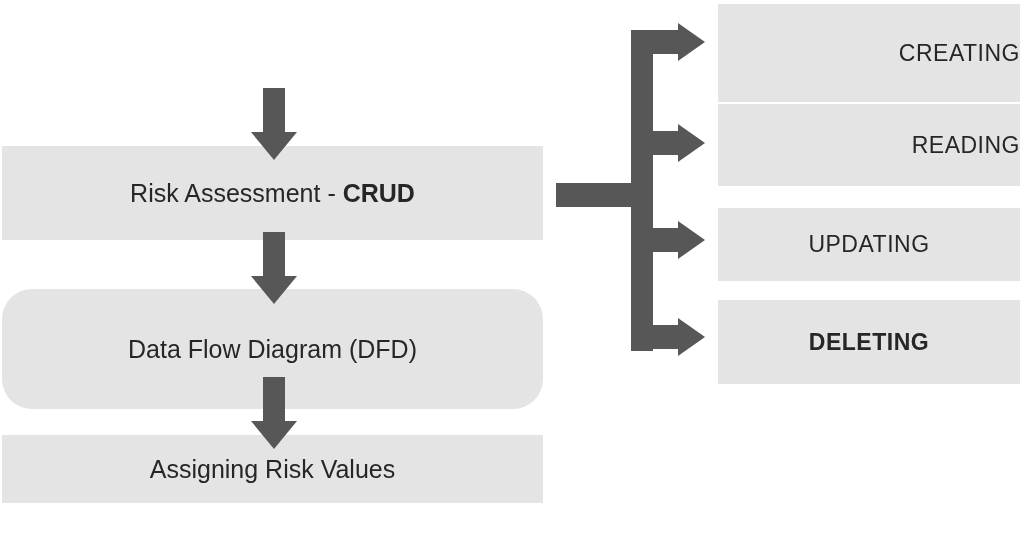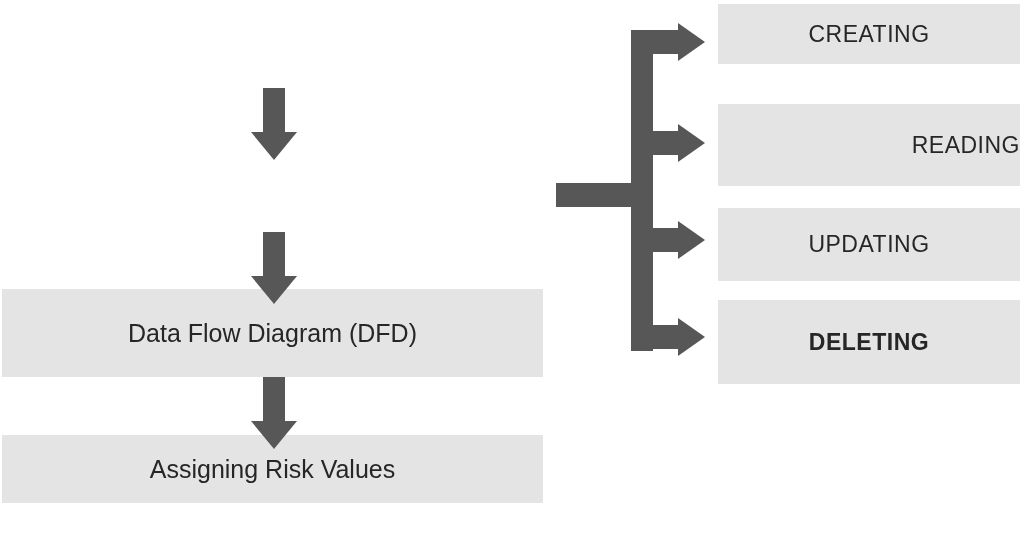--- a/index.html
+++ b/index.html
@@ -66,22 +66,25 @@
   .connector rect, .connector polygon {
     fill: var(--arrow_color, #575757);
   }
 </style>
 </head>
 <body>
 
 <div class="canvas">
 
 
+  <div class="lbox" style="top:146px; height:94px;">
+    <span><span>Risk Assessment - </span><span class="bold">CRUD</span></span>
+  </div>
 
-  <div class="lbox" style="top:289px; height:88px;">
+  <div class="lbox" style="top:289px; height:120px;border-radius:30px;">
     <span>Data Flow Diagram (DFD)</span>
   </div>
 
   <div class="lbox" style="top:435px; height:68px;">
     <span>Assigning Risk Values</span>
   </div>
 
   <div class="down-arrow" style="top:88px;">
     <div class="shaft"></div>
     <div class="head"></div>
@@ -107,21 +110,21 @@
     <rect x="653" y="131" width="25" height="24"></rect>
     <polygon points="678,124 678,162 705,143"></polygon>
 
     <rect x="653" y="228" width="25" height="24"></rect>
     <polygon points="678,221 678,259 705,240"></polygon>
 
     <rect x="653" y="325" width="25" height="24"></rect>
     <polygon points="678,318 678,356 705,337"></polygon>
   </svg>
 
-  <div class="rbox" style="top:4px; height:60px;">
+  <div class="rbox" style="top:4px; height:98px;justify-content:flex-end;">
     <span>CREATING</span>
   </div>
   <div class="rbox" style="top:104px; height:82px;justify-content:flex-end;">
     <span>READING</span>
   </div>
   <div class="rbox" style="top:208px; height:73px;">
     <span>UPDATING</span>
   </div>
   <div class="rbox" style="top:300px; height:84px;font-weight:bold;">
     <span>DELETING</span>

